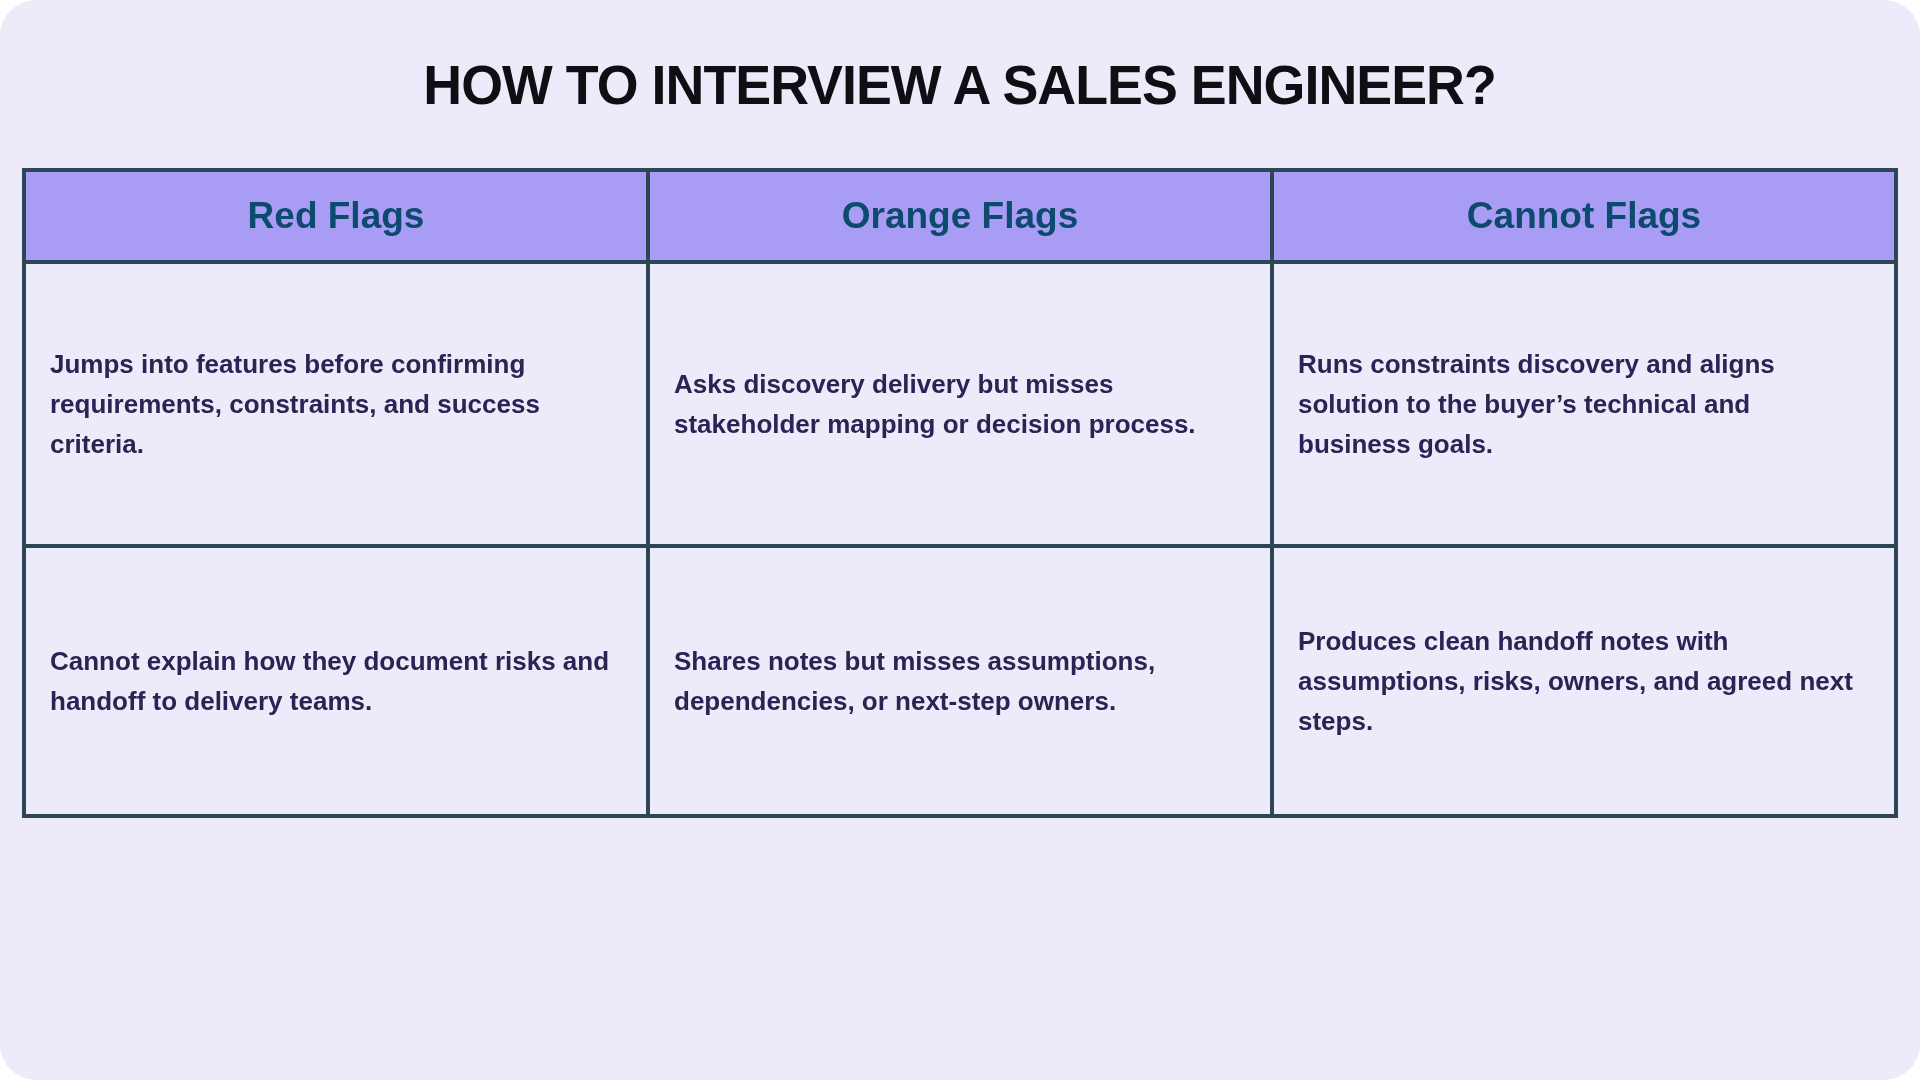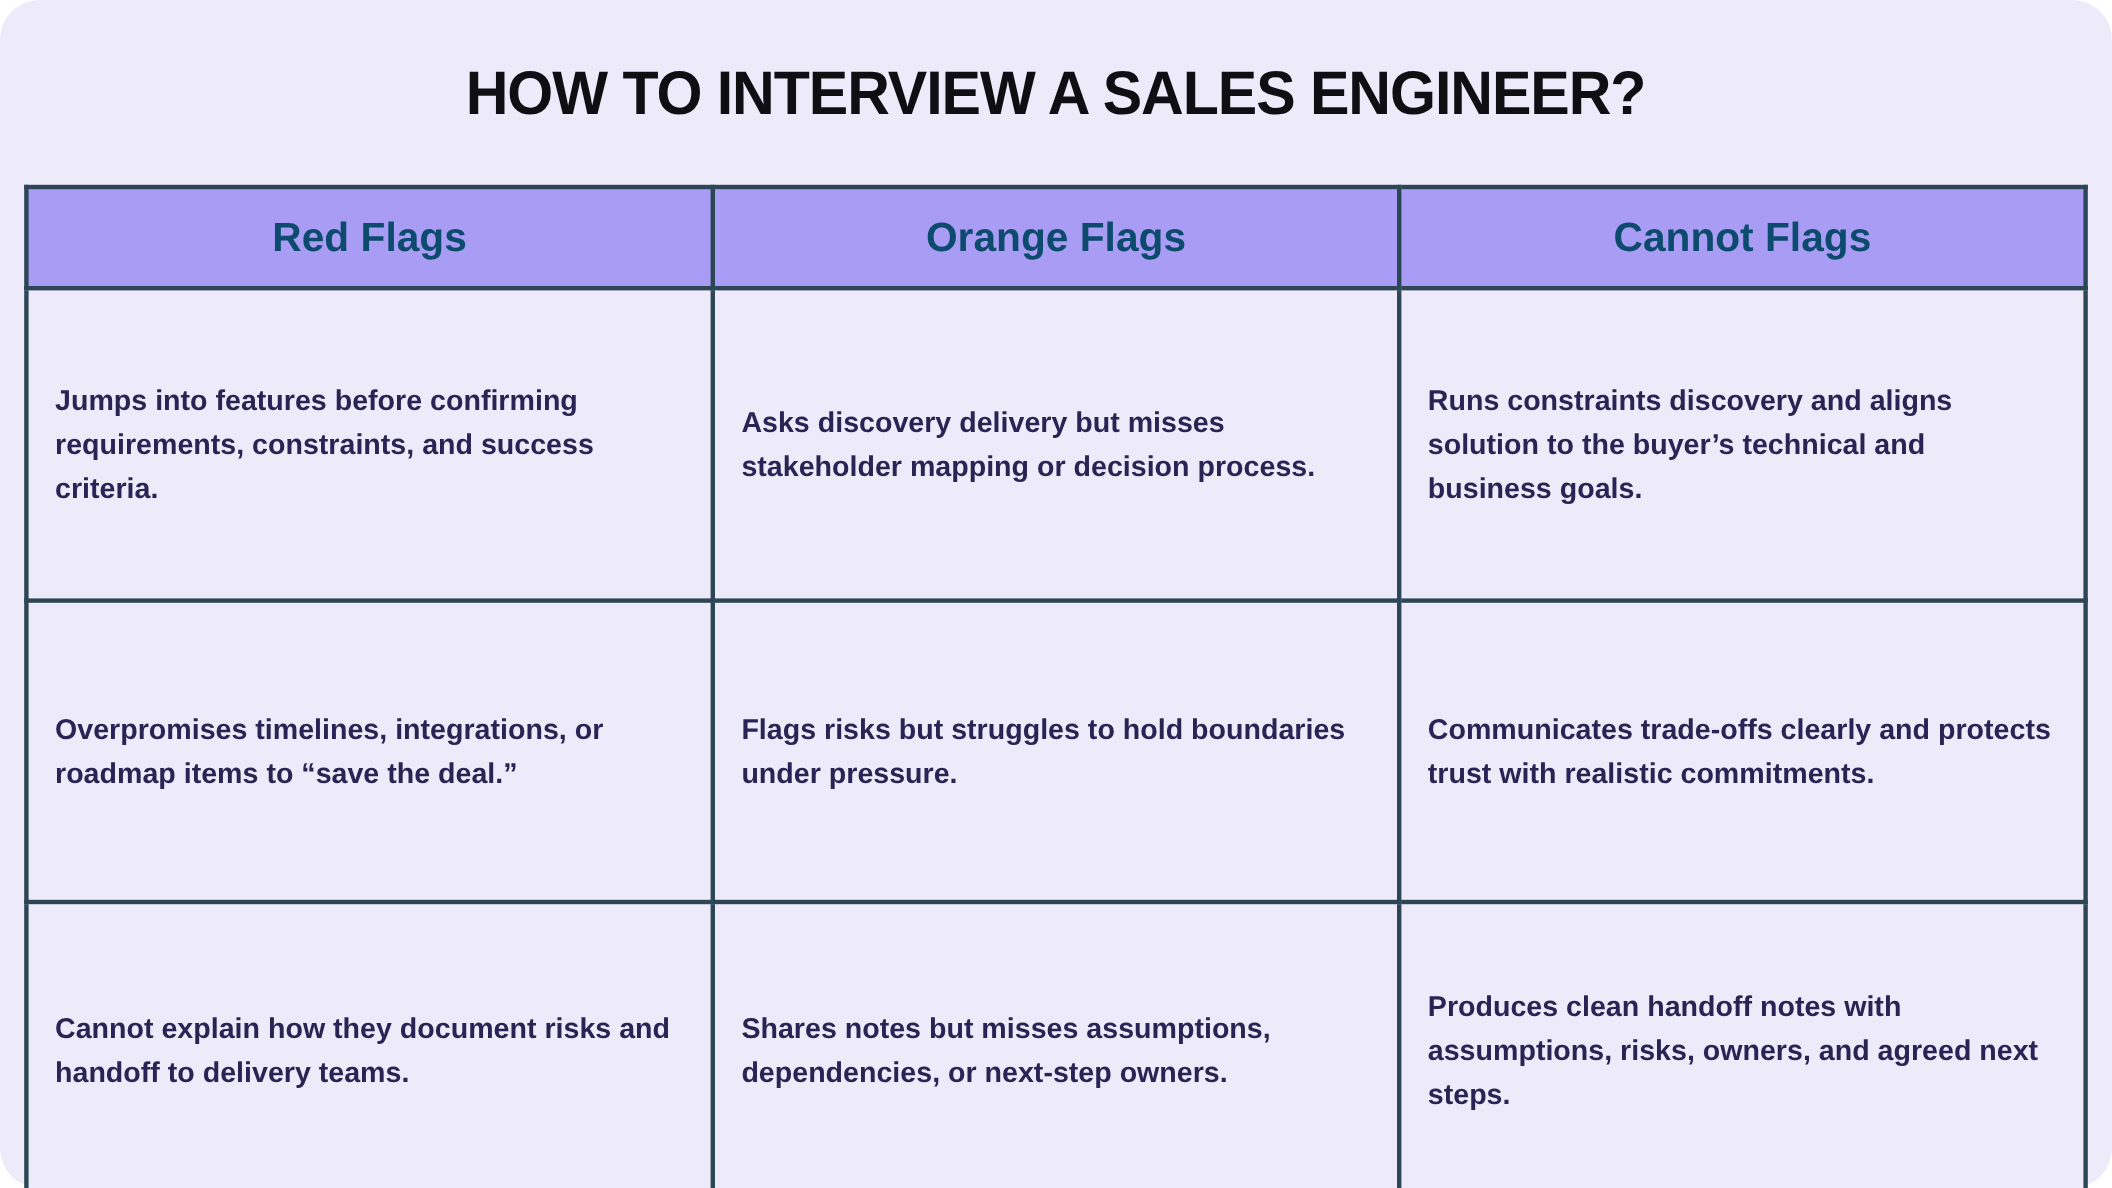--- a/index.html
+++ b/index.html
@@ -87,25 +87,20 @@
           <th>Orange Flags</th>
           <th>Cannot Flags</th>
         </tr>
       </thead>
       <tbody>
         <tr class="row-1">
           <td>Jumps into features before confirming requirements, constraints, and success criteria.</td>
           <td>Asks discovery delivery but misses stakeholder mapping or decision process.</td>
           <td>Runs constraints discovery and aligns solution to the buyer’s technical and business goals.</td>
         </tr>
-        <tr class="row-2">
-          <td>Overpromises timelines, integrations, or roadmap items to “save the deal.”</td>
-          <td>Flags risks but struggles to hold boundaries under pressure.</td>
-          <td>Communicates trade-offs clearly and protects trust with realistic commitments.</td>
-        </tr>
         <tr class="row-3">
           <td>Cannot explain how they document risks and handoff to delivery teams.</td>
           <td>Shares notes but misses assumptions, dependencies, or next-step owners.</td>
           <td>Produces clean handoff notes with assumptions, risks, owners, and agreed next steps.</td>
         </tr>
       </tbody>
     </table>
 
   </div>
 </div>

